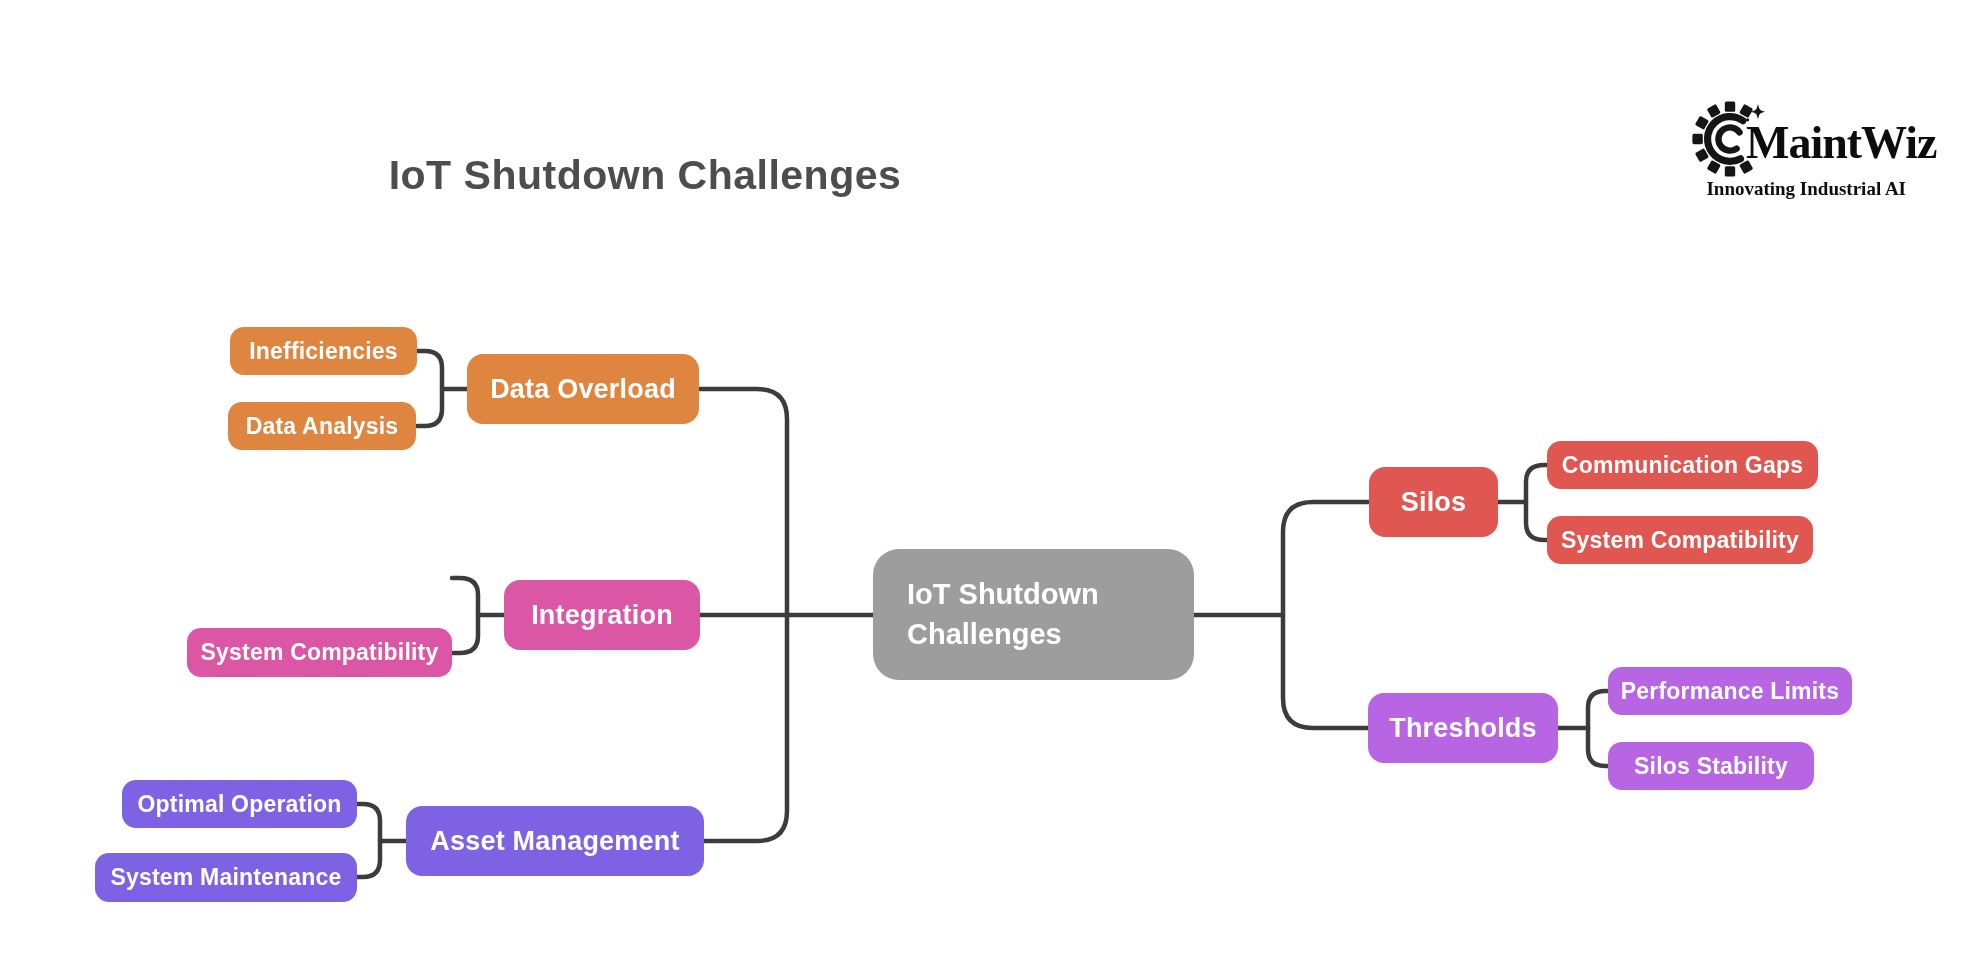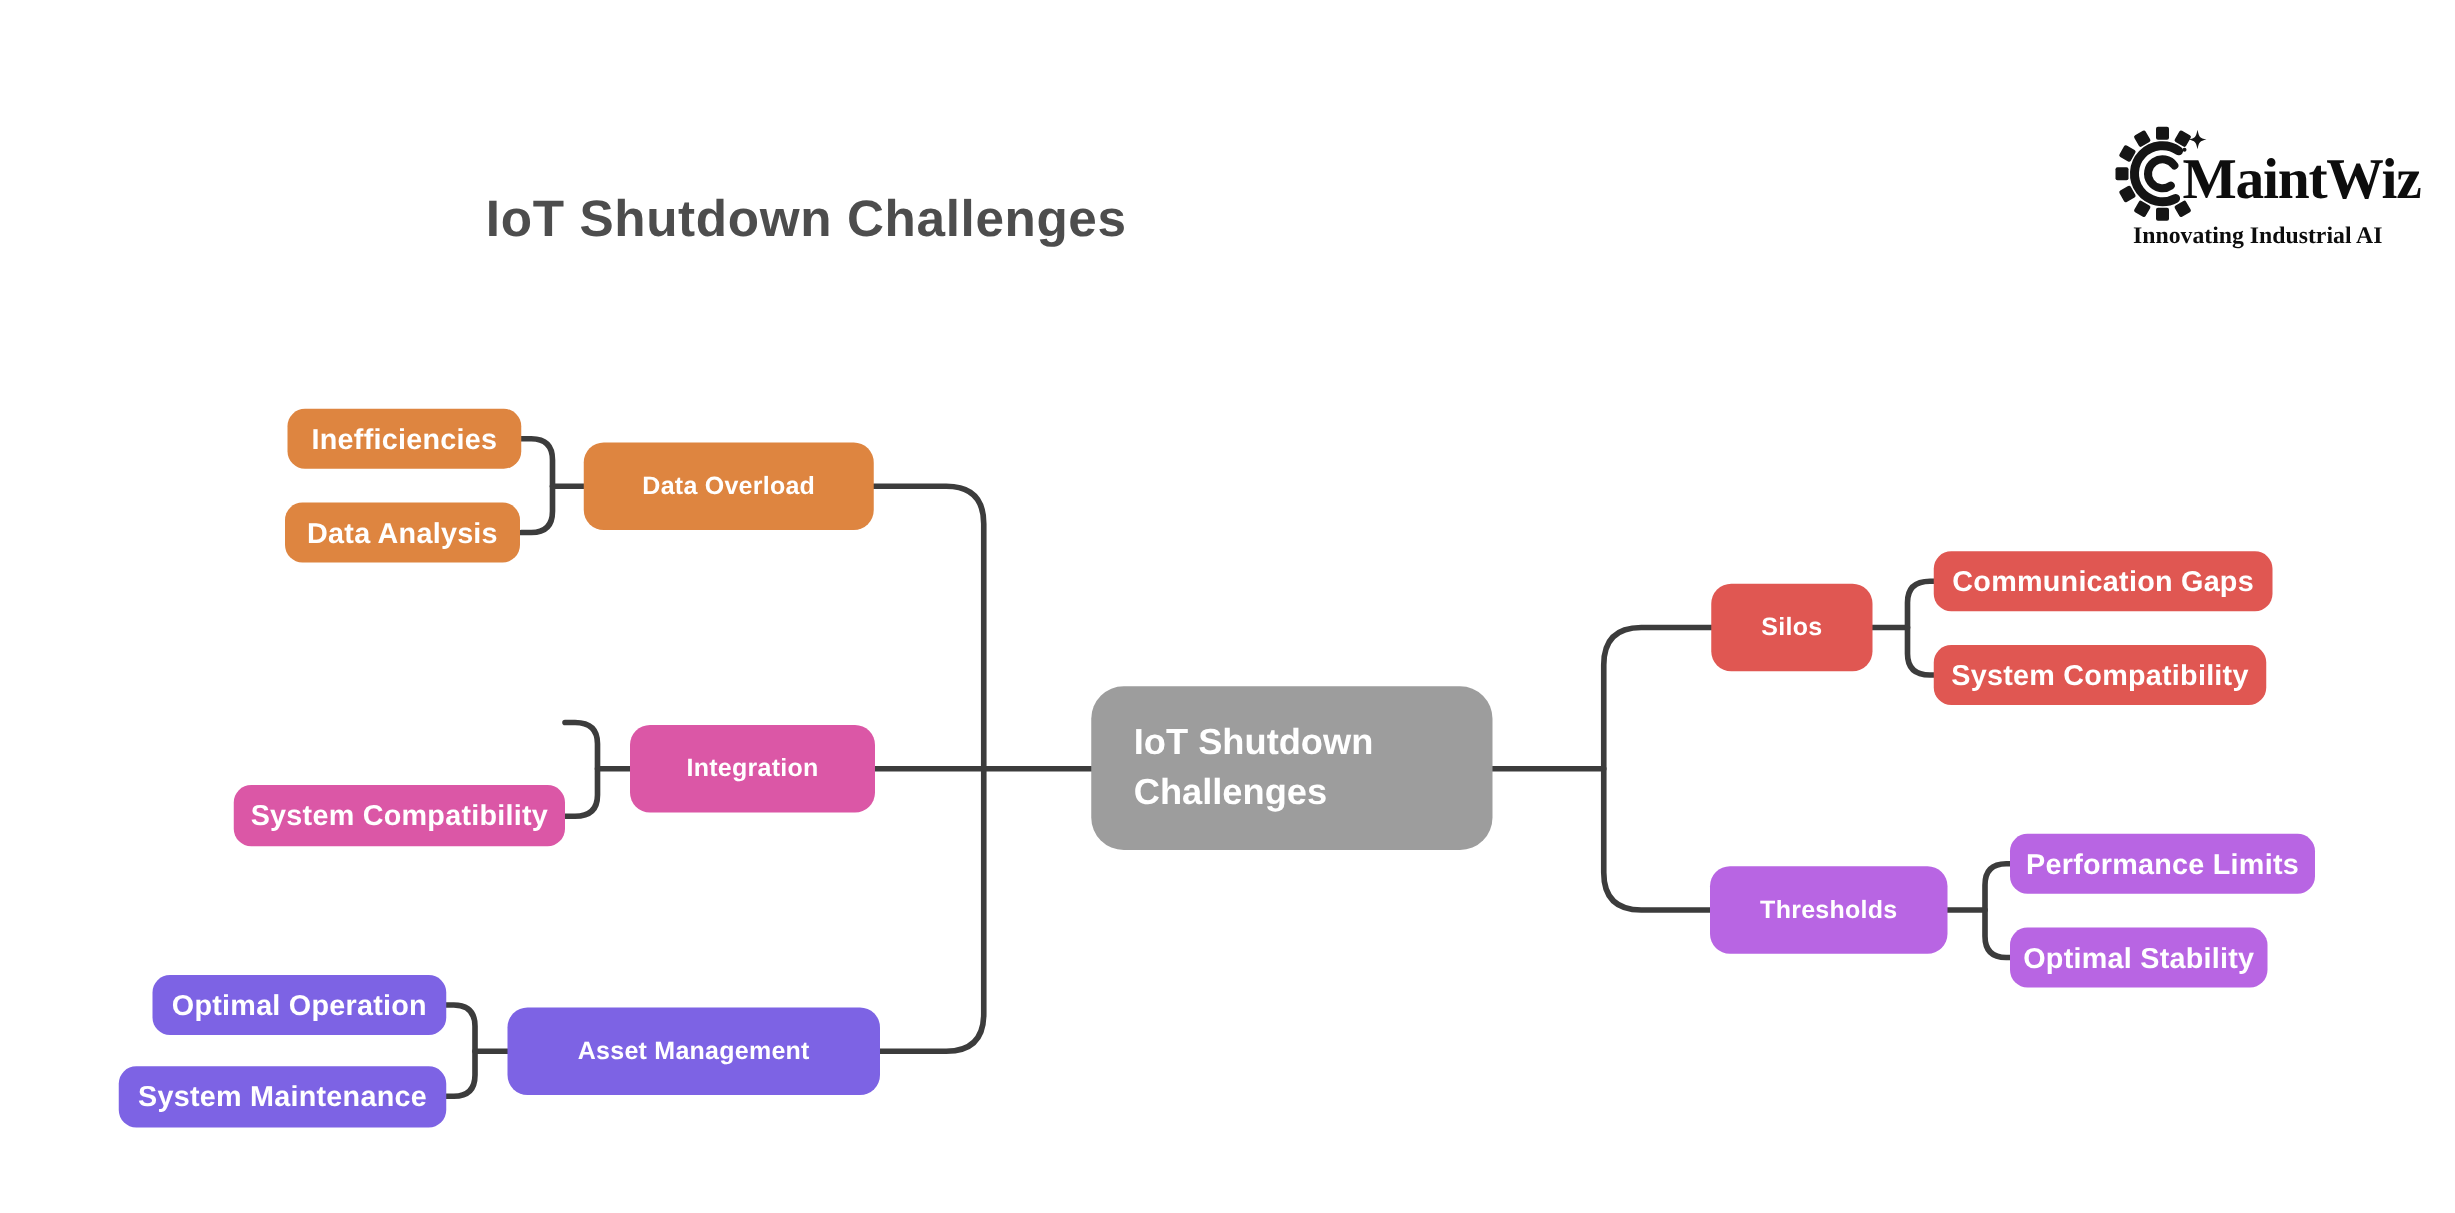--- a/index.html
+++ b/index.html
@@ -56,21 +56,21 @@
   
   .node {
     position: absolute;
     display: flex;
     align-items: center;
     justify-content: center;
     color: #ffffff;
     text-align: left;
   }
   .node.child  { border-radius: 14px; font-size: 23px; font-weight: 600; letter-spacing: 0.2px; }
-  .node.parent { border-radius: 16px; font-size: 20px; font-weight: 600; letter-spacing: 0.2px; }
+  .node.parent { border-radius: 16px; font-size: 27px; font-weight: 600; letter-spacing: 0.2px; }
   .node.centerbox { border-radius: 26px; font-size: 29px; font-weight: 700; line-height: 1.35; padding: 0 34px; }
 
   
   .n-ineff   { left: 230px;  top: 283px; width: 187px; height: 48px; }
   .n-danal   { left: 228px;  top: 358px; width: 188px; height: 48px; }
   .n-dover   { left: 467px;  top: 310px; width: 232px; height: 70px; }
   .n-tuni    { left: 173px;  top: 509px; width: 279px; height: 49px; }
   .n-scompl  { left: 187px;  top: 584px; width: 265px; height: 49px; }
   .n-integ   { left: 504px;  top: 536px; width: 196px; height: 70px; }
   .n-oop     { left: 122px;  top: 736px; width: 235px; height: 48px; }
@@ -183,16 +183,16 @@
     <span>System Compatibility</span>
   </div>
 
   <div class="node parent n-thresh" style="background-color: rgb(184, 101, 227); color: rgb(255, 255, 255);">
     <span>Thresholds</span>
   </div>
   <div class="node child n-plim" style="background-color: rgb(184, 101, 227); color: rgb(255, 255, 255);">
     <span>Performance Limits</span>
   </div>
   <div class="node child n-sstab" style="background-color: rgb(184, 101, 227); color: rgb(255, 255, 255);">
-    <span>Optimal Stability</span>
+    <span>Silos Stability</span>
   </div>
 
 </div>
 
 </body></html>

